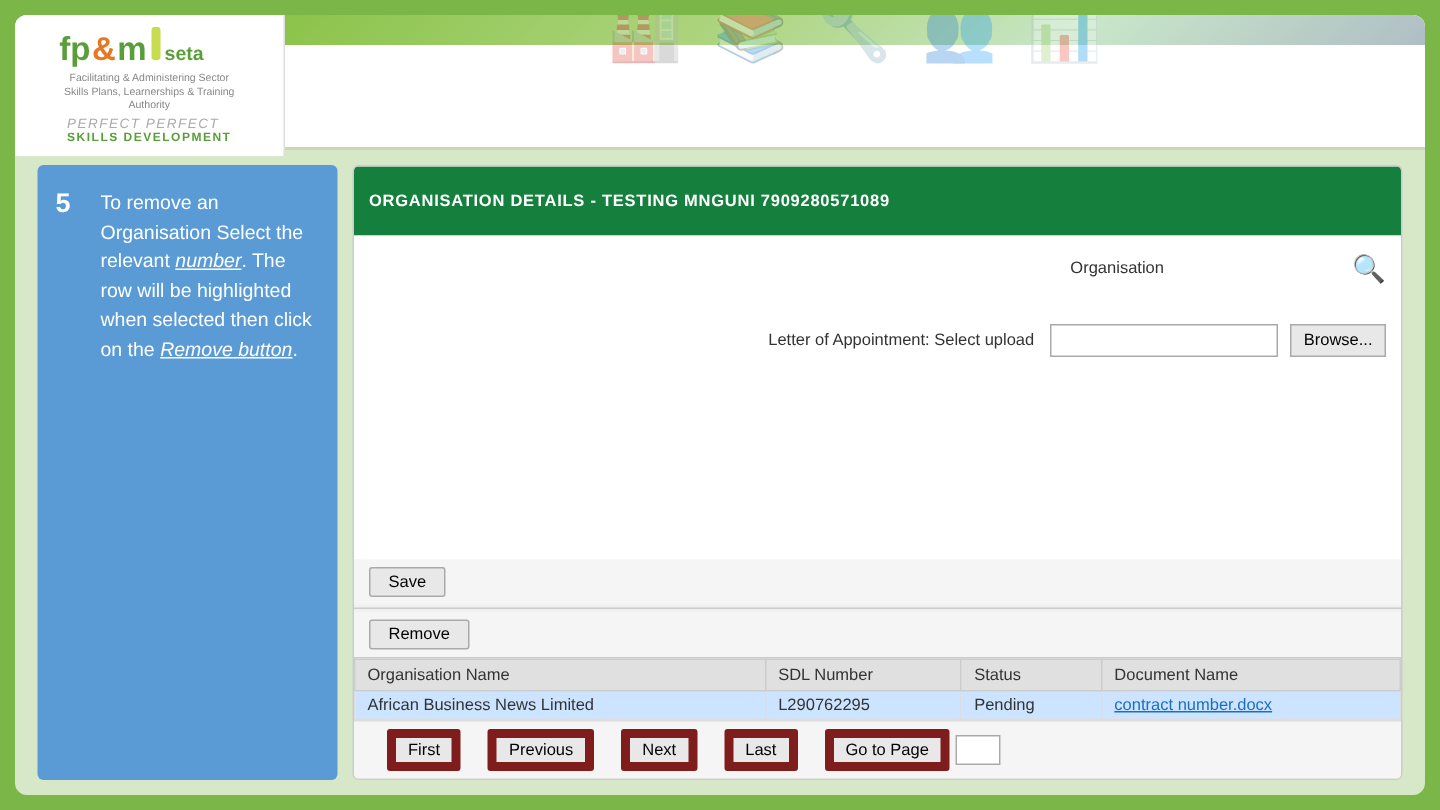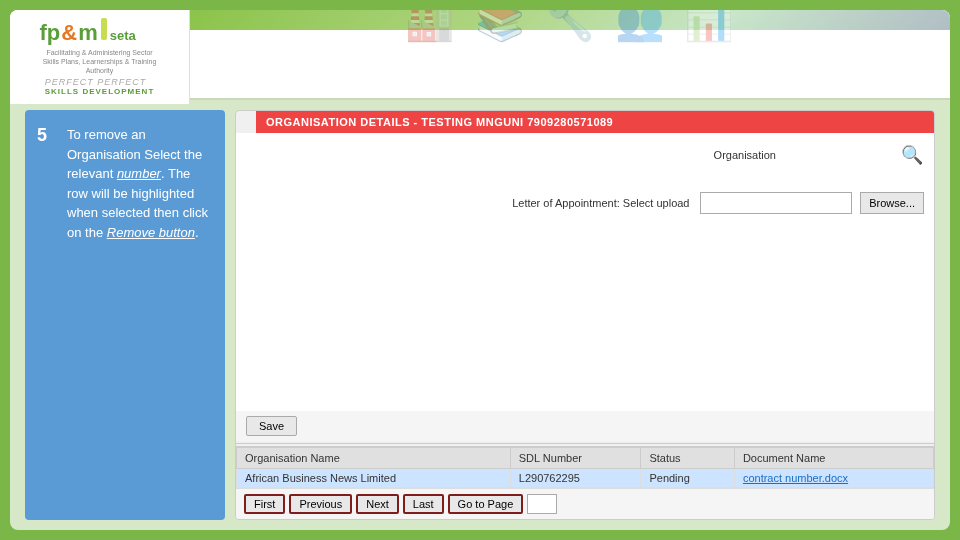--- a/index.html
+++ b/index.html
@@ -131,28 +131,27 @@
     .form-panel {
       flex: 1;
       background: #f0f0f0;
       border-radius: 4px;
       border: 1px solid #ccc;
       display: flex;
       flex-direction: column;
       overflow: hidden;
     }
     .org-header {
-      background: #ef4444;
+      background: #15803d;
       color: #fff;
       font-size: 11px;
       font-weight: bold;
       text-transform: uppercase;
-      padding: 5px 10px;
+      padding: 17px 10px;
       letter-spacing: 0.5px;
-      margin-left: 20px;
     }
     .form-body {
       padding: 8px 10px;
       background: #fff;
       flex: 1;
       display: flex;
       flex-direction: column;
       gap: 20px;
       align-items: flex-end;
     }
@@ -231,25 +230,26 @@
     .pagination-row {
       padding: 5px 8px;
       display: flex;
       gap: 4px;
       align-items: center;
       background: #f5f5f5;
       border-top: 1px solid #ddd;
     }
     .page-btn {
       background: #e8e8e8;
-      border: 2px solid #7f1d1d;
+      border: 6px solid #7f1d1d;
       font-size: 11px;
       padding: 2px 8px;
       cursor: pointer;
       border-radius: 2px;
+      margin-left: 14px;
     }
     .page-input {
       width: 30px;
       height: 20px;
       border: 1px solid #aaa;
       font-size: 11px;
       text-align: center;
     }
     .divider {
       height: 1px;
@@ -316,20 +316,23 @@
           <button class="browse-btn">Browse...</button>
         </div>
       </div>
 
       <div class="btn-row">
         <button class="action-btn">Save</button>
       </div>
 
       <div class="divider"></div>
 
+      <div class="btn-row">
+        <button class="action-btn">Remove</button>
+      </div>
 
       <div class="table-section">
         <table class="data-table">
           <thead>
             <tr>
               <th>Organisation Name</th>
               <th>SDL Number</th>
               <th>Status</th>
               <th>Document Name</th>
             </tr>

